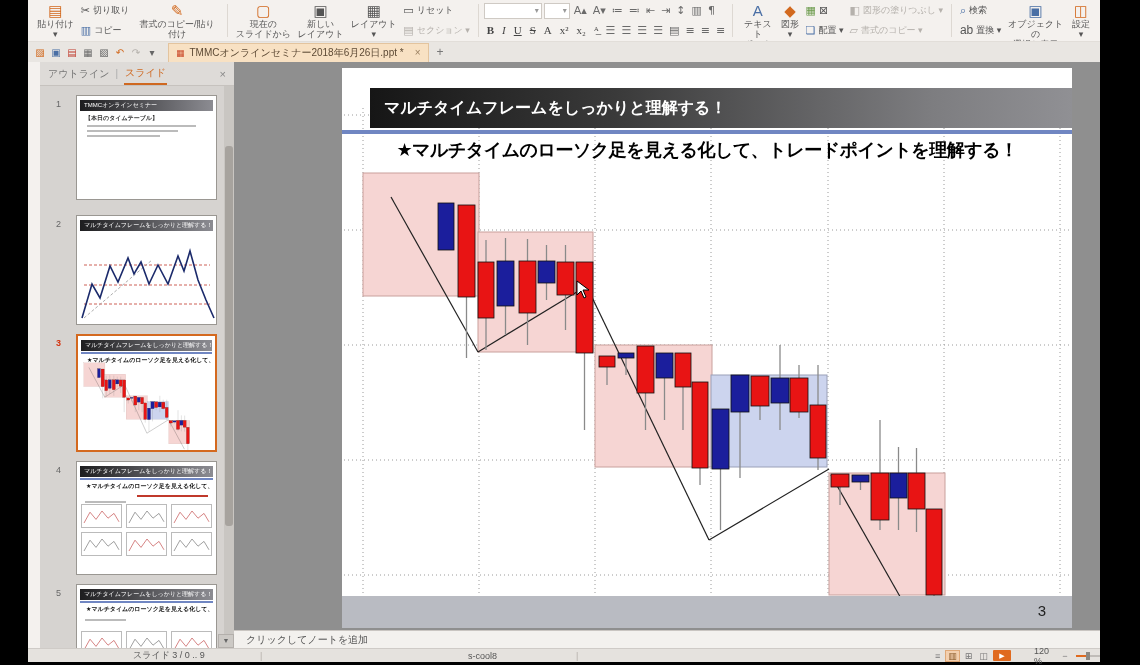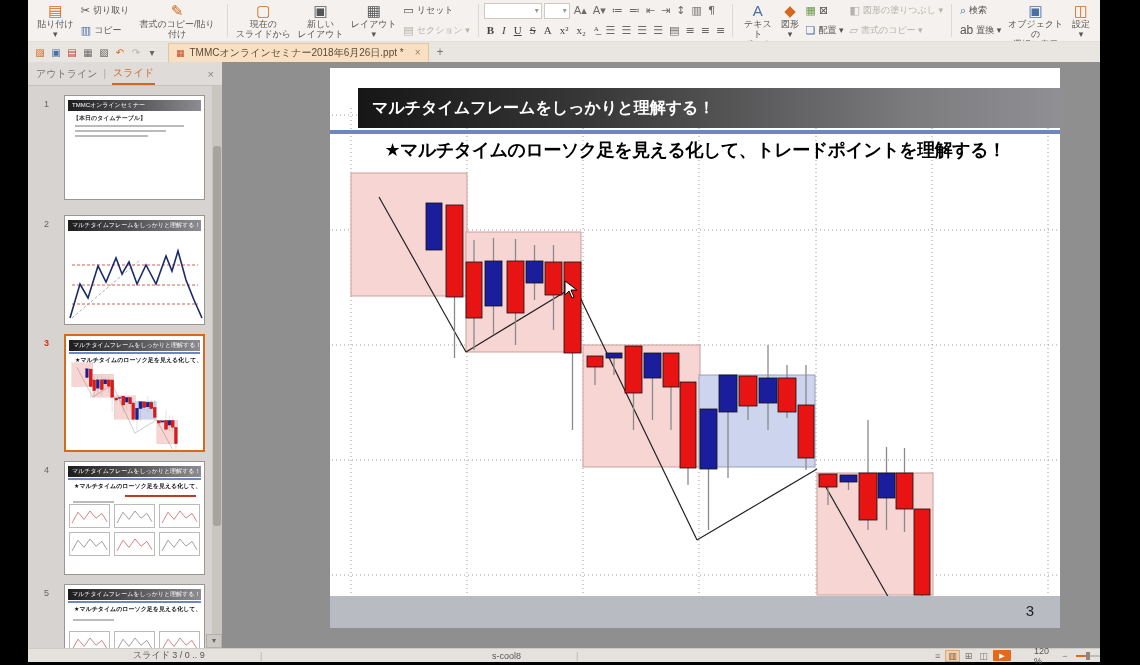--- a/index.html
+++ b/index.html
@@ -39,21 +39,21 @@
             padding-left:4px; font-size:10px; color:#666; }
   .qicon { width:14px; text-align:center; font-size:10px; margin:0 1px; }
   .doctab { margin-left:8px; height:19px; background:#f8e1c3; border:1px solid #e3c49e;
             border-bottom:none; display:flex; align-items:center; gap:5px;
             padding:0 7px; color:#5d4a35; }
   .doctab .ppticon { color:#cb4b2a; font-size:9px; }
   .tabclose { color:#9b8060; margin-left:6px; }
   .addtab { margin-left:8px; font-size:12px; color:#777; }
 
   
-  #main { flex:1; display:flex; min-height:0; }
+  #main { flex:1; display:flex; min-height:0;padding-left:12px; }
 
   
   #sidebar { width:194px; background:#d6d3d0; display:flex; flex-direction:column; position:relative; }
   #paneltabs { height:24px; display:flex; align-items:center; font-size:10px; color:#777;
                padding:0 8px; gap:6px; background:#dedbd8; border-bottom:1px solid #c6c2be; }
   #paneltabs .sep { color:#aaa; }
   .ptab-active { color:#cf6820; border-bottom:2px solid #cf6820; padding:3px 1px; }
   #panelclose { margin-left:auto; color:#888; font-size:11px; }
   #thumbs { position:relative; flex:1; overflow:hidden; }
   .thumb { position:absolute; left:36px; width:141px; background:#fff;
@@ -91,21 +91,21 @@
 
   
   #notesbar { height:18px; background:#f3f1ee; border-top:1px solid #c9c5c1;
               font-size:10px; color:#555; display:flex; align-items:center; padding-left:12px; }
 
   
   #statusbar { height:14px; background:#e5e2de; border-top:1px solid #cfcbc7;
                display:flex; align-items:center; font-size:9px; color:#555; position:relative; }
   #sb-slideinfo { position:absolute; left:105px; }
   .sb-sep { position:absolute; color:#b5b1ac; }
-  #sb-theme { position:absolute; left:464px; }
+  #sb-theme { position:absolute; left:440px; }
   #sb-views { position:absolute; left:905px; display:flex; align-items:center; gap:3px; }
   .vicon { font-size:9px; color:#777; padding:0 2px; }
   .vicon.hl { background:#f3cfae; border:1px solid #dfa877; color:#8a5a2a; }
   #sb-play { width:20px; height:11px; background:#e06a1f; color:#fff; font-size:7px;
              text-align:center; line-height:11px; border-radius:1px; }
   #sb-zoom { margin-left:20px; color:#555; }
   #sb-slider { width:26px; height:2px; background:#c0bcb8; position:relative; margin-left:4px; }
   #sb-slider .fill { position:absolute; left:0; top:0; height:2px; width:12px; background:#e06a1f; }
   #sb-slider .handle { position:absolute; left:10px; top:-3px; width:4px; height:8px; background:#8b8781; }
 </style>
@@ -504,20 +504,23 @@
           </div>
           <div id="blue-rule"></div>
           <div id="slide-subtitle">★マルチタイムのローソク足を見える化して、トレードポイントを理解する！</div>
           <div id="slide-footer"></div>
           <div id="page-number">3</div>
           <svg id="cursor" width="16" height="20">
             <polygon points="1,1 1,15 5,11 8,18 10,17 7,10 13,10" fill="#fff" stroke="#000" stroke-width="1"></polygon>
           </svg>
         </div>
       </div>
+      <div id="notesbar">
+        <span>クリックしてノートを追加</span>
+      </div>
     </div>
   </div>
 
   <div id="statusbar">
     <span id="sb-slideinfo">スライド 3 / 0 .. 9</span>
     <span class="sb-sep" style="left:232px">|</span>
     <span id="sb-theme">s-cool8</span>
     <span class="sb-sep" style="left:548px">|</span>
     <div id="sb-views">
       <span class="vicon">≡</span>

